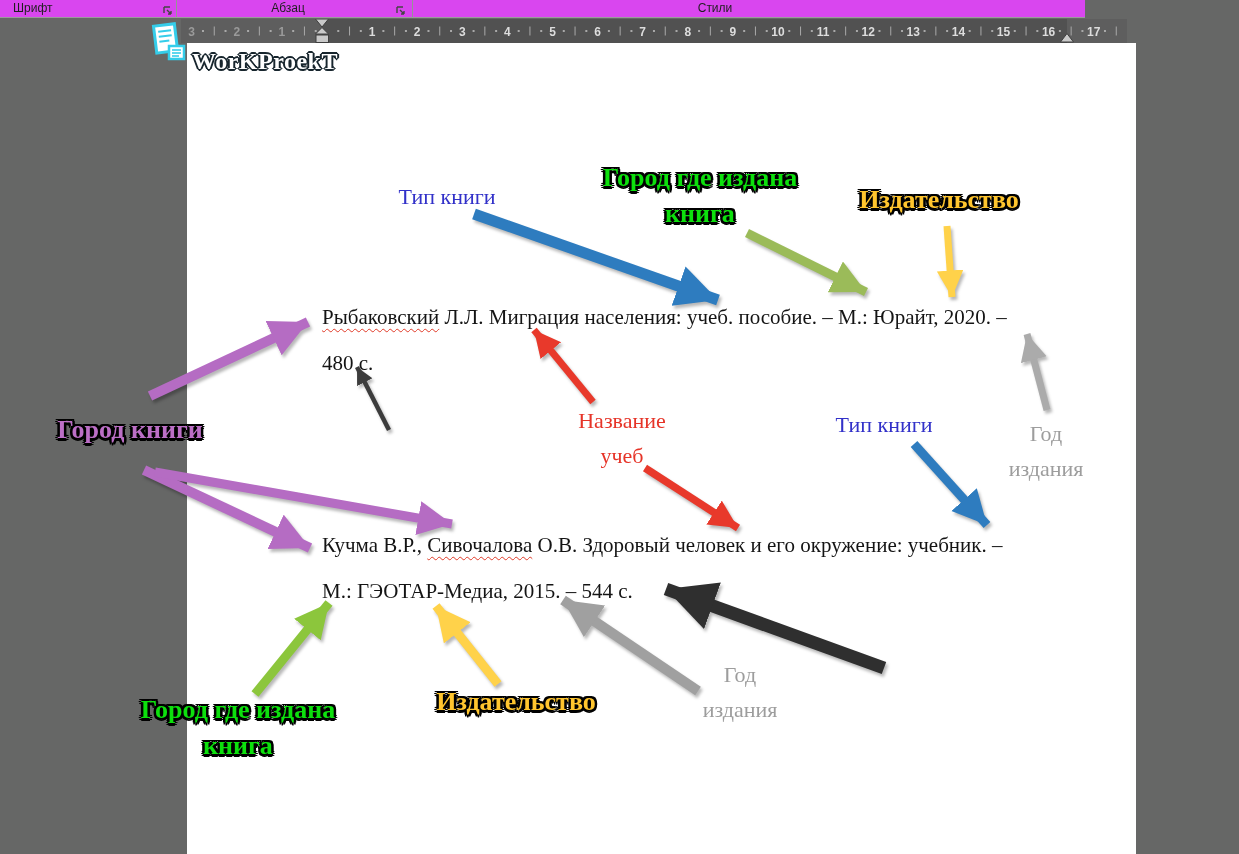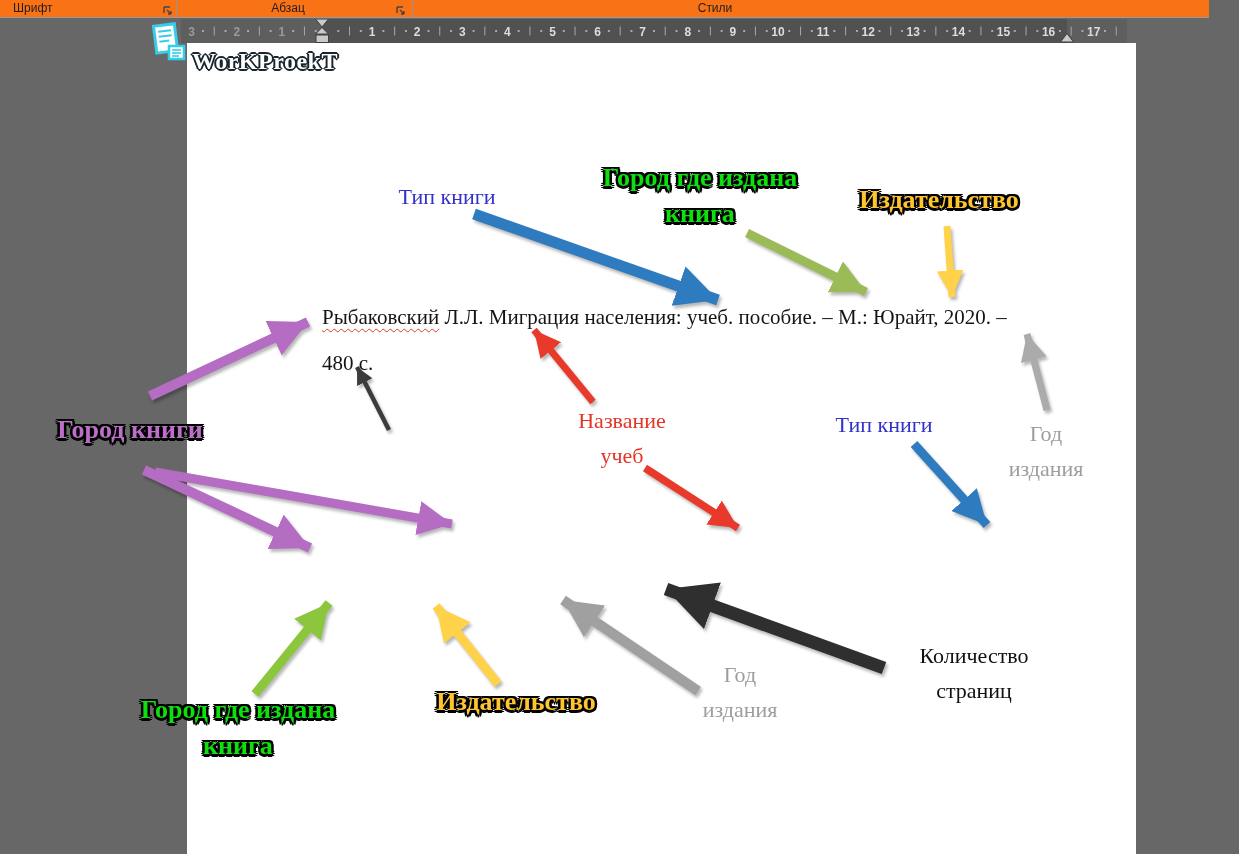--- a/index.html
+++ b/index.html
@@ -1,20 +1,20 @@
 <!DOCTYPE html>
 <html><head>
 <meta charset="utf-8">
 <style>
   html,body{margin:0;padding:0;background:#666766;}
   .screen{position:relative;width:1239px;height:854px;background:#666766;overflow:hidden;
           font-family:"Liberation Sans",sans-serif;}
 
   
-  .ribbon{position:absolute;top:0;left:0;width:1209px;height:17px;background:#f97316;
+  .ribbon{position:absolute;top:0;left:0;width:1085px;height:17px;background:#d946ef;
           border-bottom:1px solid #9a9a9a;z-index:6;}
   .rlabel{position:absolute;top:1px;font-size:12px;color:#1f1f1f;white-space:nowrap;}
   .rlabel.centered{transform:translateX(-50%);}
   .rsep{position:absolute;top:0;width:1px;height:17px;background:#959595;}
   .launcher{position:absolute;top:3px;width:11px;height:11px;cursor:pointer;}
 
   
   #ruler-svg{position:absolute;left:0;top:19px;z-index:2;}
 
   
@@ -183,20 +183,24 @@
       </svg>
     </span>
     <span class="logo-text">WorKProekT</span>
   </div>
 
   <div class="cite" style="top:294px">
     <div class="ln"><span class="sp">Рыбаковский</span><span> Л.Л. Миграция населения: учеб. пособие. – М.: Юрайт, 2020. –</span></div>
     <div class="ln">480 с.</div>
   </div>
 
+  <div class="cite" style="top:522px">
+    <div class="ln"><span>Кучма В.Р., </span><span class="sp">Сивочалова</span><span> О.В. Здоровый человек и его окружение: учебник. –</span></div>
+    <div class="ln">М.: ГЭОТАР-Медиа, 2015. – 544 с.</div>
+  </div>
 
   <div class="co c-blue" style="left:447px;top:179px">Тип книги</div>
 
   <div class="co c-green outl" style="left:700px;top:160px">
     <div>Город где издана</div>
     <div>книга</div>
   </div>
 
   <div class="co c-yellow outl" style="left:939px;top:182px">Издательство</div>
 
@@ -220,24 +224,20 @@
     <div>книга</div>
   </div>
 
   <div class="co c-yellow outl" style="left:516px;top:684px">Издательство</div>
 
   <div class="co c-gray" style="left:740px;top:657px">
     <div>Год</div>
     <div>издания</div>
   </div>
 
-  <div class="co c-black" style="left:974px;top:638px">
-    <div>Количество</div>
-    <div>страниц</div>
-  </div>
 
   <svg id="arrows-svg" width="1239" height="854">
       <defs>
         <marker id="ah0" markerWidth="4" markerHeight="4" refX="3.8" refY="1.9" orient="auto" markerUnits="strokeWidth">
           <path d="M0,0 L3.8,1.9 L0,3.8 Z" fill="#b56cc3"></path>
         </marker>
         <marker id="ah3" markerWidth="4" markerHeight="4" refX="3.8" refY="1.9" orient="auto" markerUnits="strokeWidth">
           <path d="M0,0 L3.8,1.9 L0,3.8 Z" fill="#3c3c3c"></path>
         </marker>
         <marker id="ah4" markerWidth="4" markerHeight="4" refX="3.8" refY="1.9" orient="auto" markerUnits="strokeWidth">

